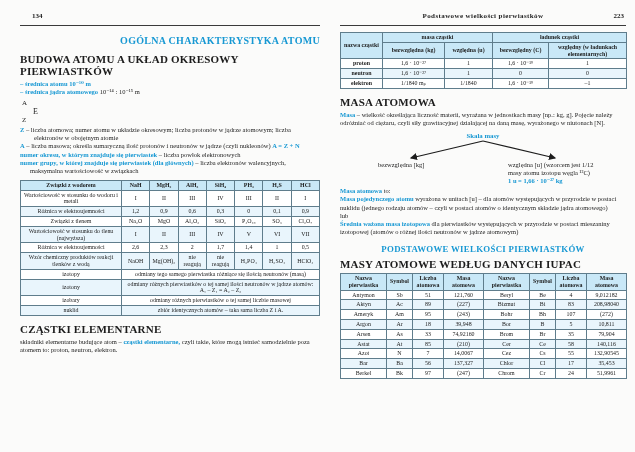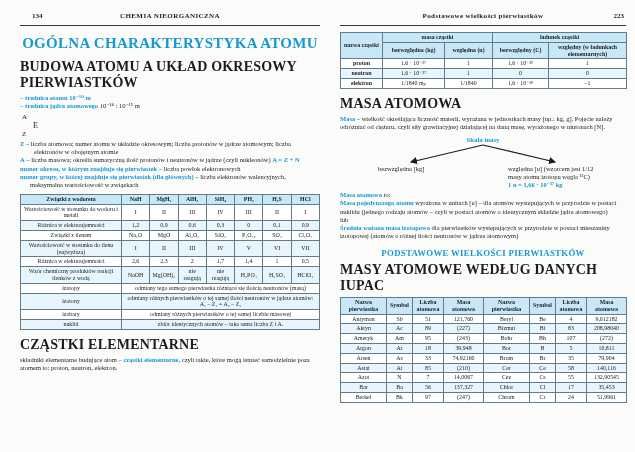--- a/index.html
+++ b/index.html
@@ -11,24 +11,24 @@
   .page{position:absolute;top:12px;}
   #left-page{left:20px;width:300px;}
   #right-page{left:340px;width:286px;}
 
   .running-head{position:relative;height:11px;font-size:7px;font-weight:bold;}
   .rh-left{position:absolute;left:12px;top:0;}
   .rh-center{display:block;text-align:center;letter-spacing:.4px;}
   .rh-right{position:absolute;right:2px;top:0;}
   .head-rule{border:none;border-top:1px solid #3a3a3a;margin:2px 0 0 0;}
 
-  .main-title{text-align:center;font-weight:bold;font-size:15px;letter-spacing:.3px;margin:9px 0 5px;}
+  .main-title{text-align:right;font-weight:bold;font-size:10px;letter-spacing:.3px;margin:9px 0 5px;}
   .blue{color:#1798d3;}
   .bluebold{color:#1798d3;font-weight:bold;}
-  .sec-heading{font-size:14px;font-weight:bold;margin:7px 0 3px;letter-spacing:.2px;}
+  .sec-heading{font-size:11px;font-weight:bold;margin:7px 0 3px;letter-spacing:.2px;}
   .body-text{font-size:6.5px;line-height:1.25;}
   .defline{font-size:6.5px;line-height:1.25;padding-left:14px;text-indent:-14px;margin:0;}
   .hangline{font-size:6.5px;line-height:1.25;padding-left:10px;text-indent:-10px;margin:0;}
   .bullet{font-size:6.5px;line-height:1.3;}
 
   .nuclide{font-size:7px;line-height:1.15;margin:2px 0 2px 2px;}
   .nuclide .e{margin-left:11px;font-size:8px;}
 
   table{border-collapse:collapse;width:100%;table-layout:fixed;}
   th,td{border:1px solid #5f7d8c;text-align:center;vertical-align:middle;
@@ -58,21 +58,20 @@
   .scale-right{margin-left:auto;width:118px;}
   .center-title{text-align:center;font-weight:bold;font-size:8.8px;letter-spacing:.3px;margin:8px 0 4px;}
   p{margin:0;}
 </style>
 </head>
 <body>
 
 <div class="page" id="left-page">
   <div class="running-head">
     <span class="rh-left">134</span>
-    <span class="rh-center">CHEMIA NIEORGANICZNA</span>
   </div>
   <hr class="head-rule">
 
   <div class="main-title blue">OGÓLNA CHARAKTERYSTYKA ATOMU</div>
 
   <div class="sec-heading">BUDOWA ATOMU A UKŁAD OKRESOWY PIERWIASTKÓW</div>
 
   <div class="bullet bluebold">– średnica atomu 10⁻¹⁰ m</div>
   <div class="bullet"><span class="bluebold">– średnica jądra atomowego</span><span> 10⁻¹⁴ : 10⁻¹⁵ m</span></div>
 

